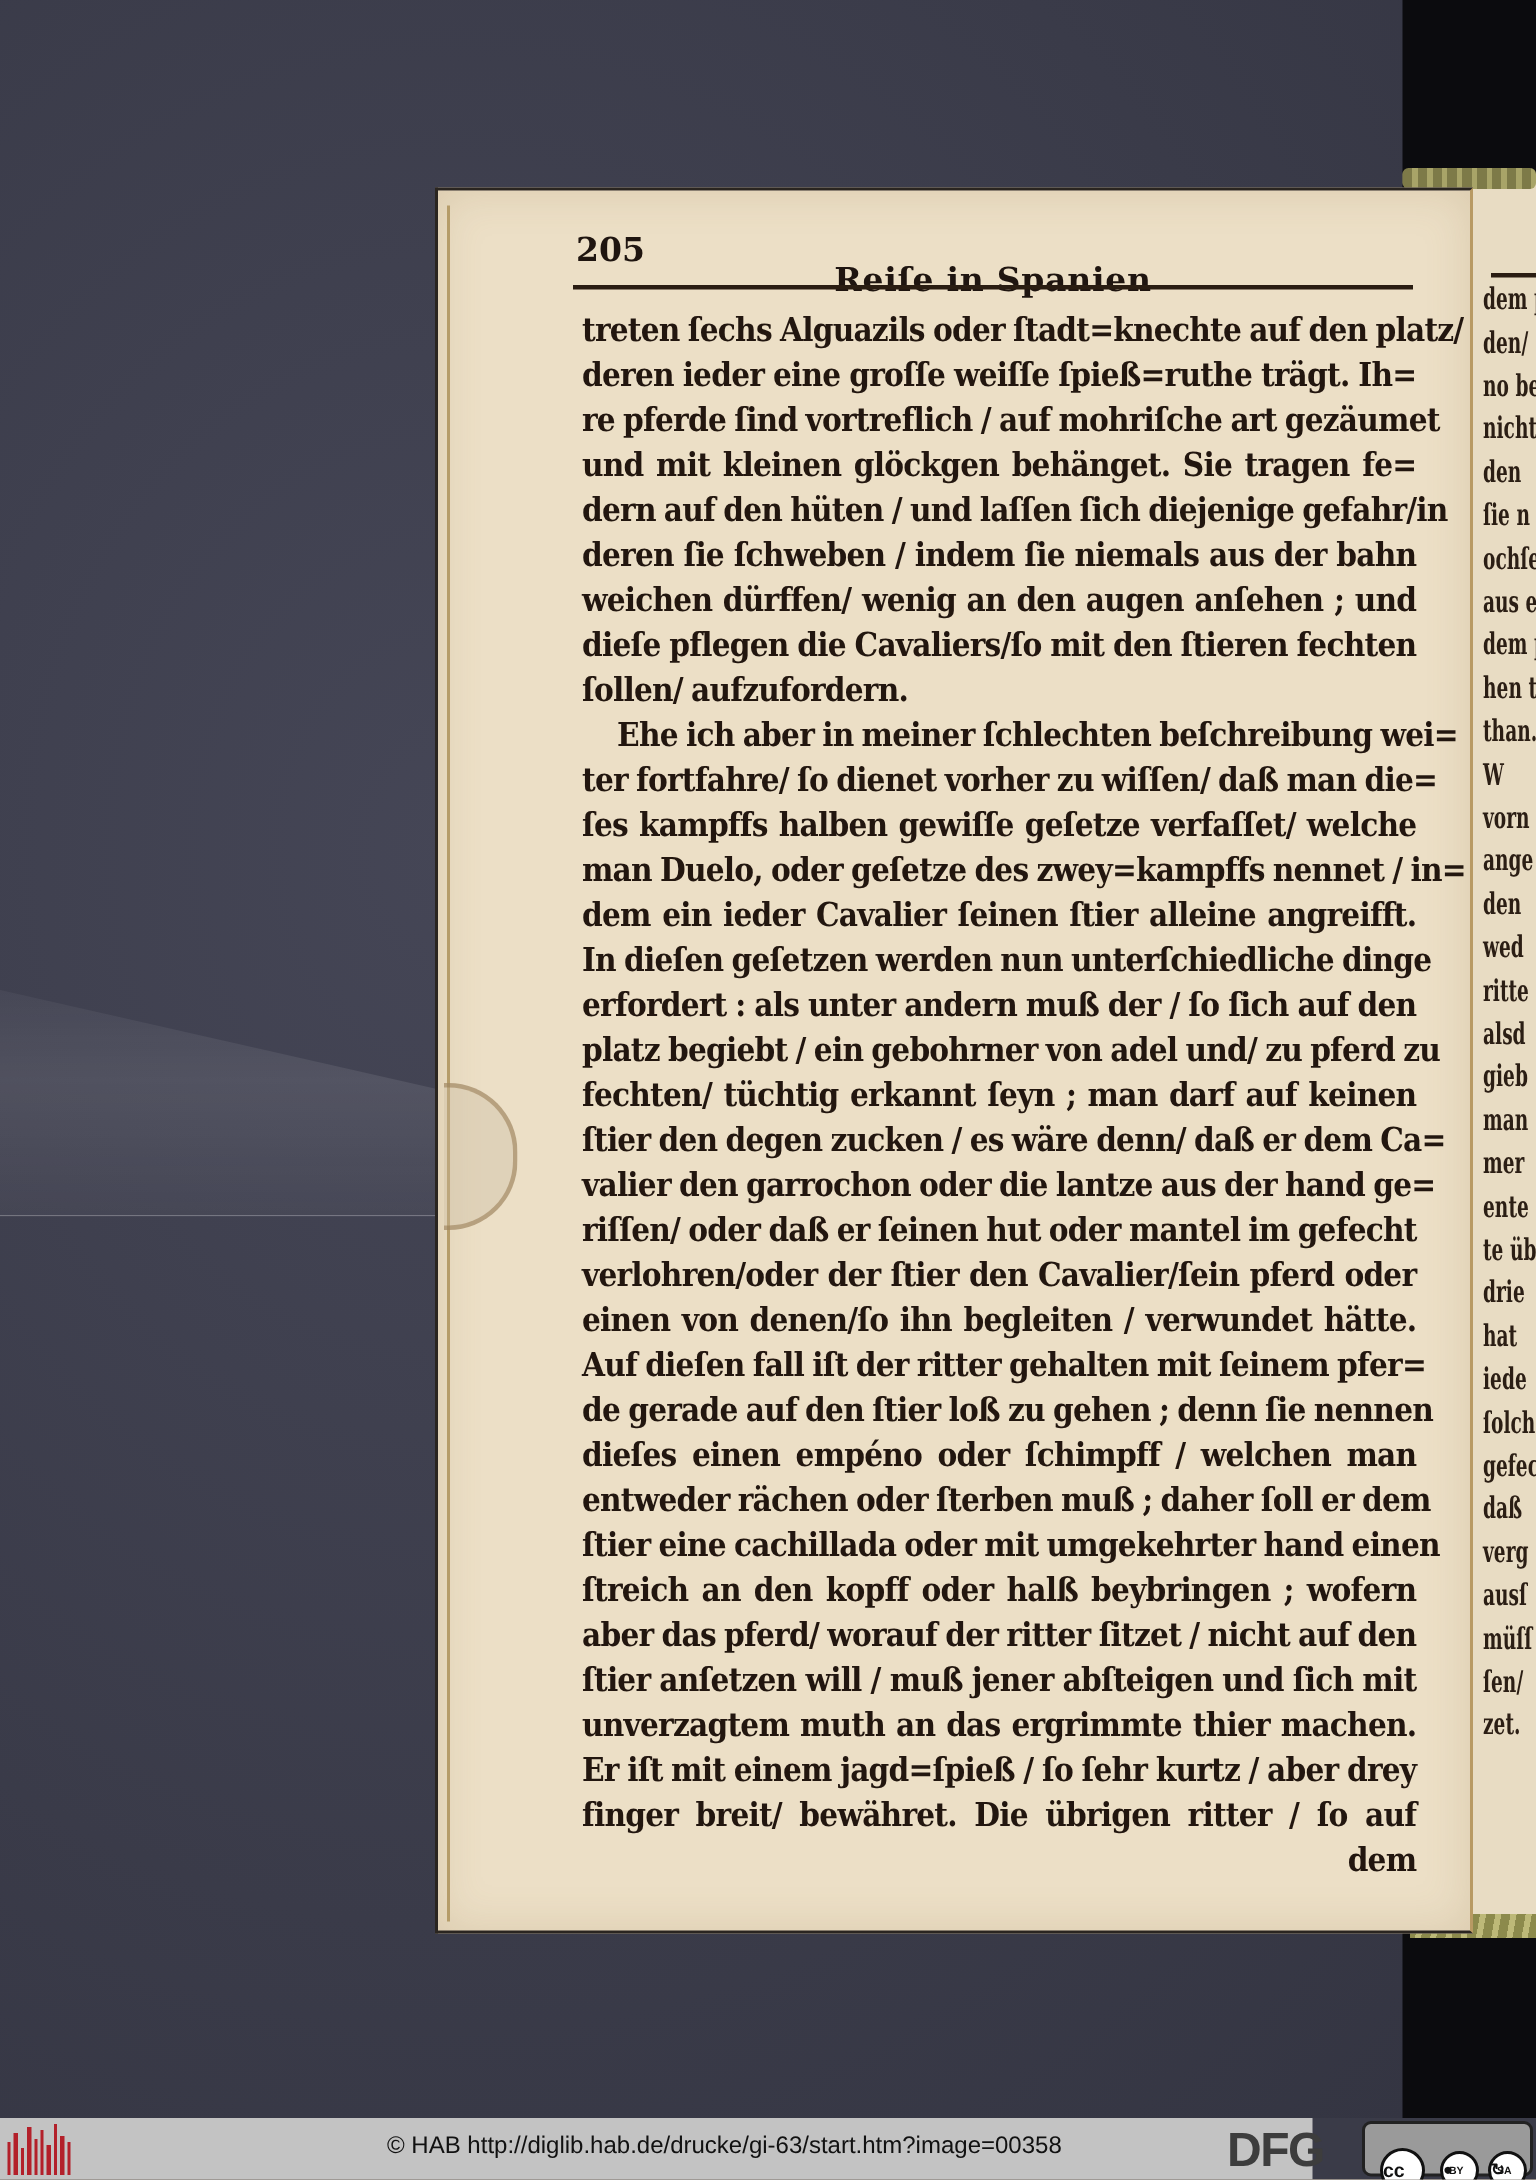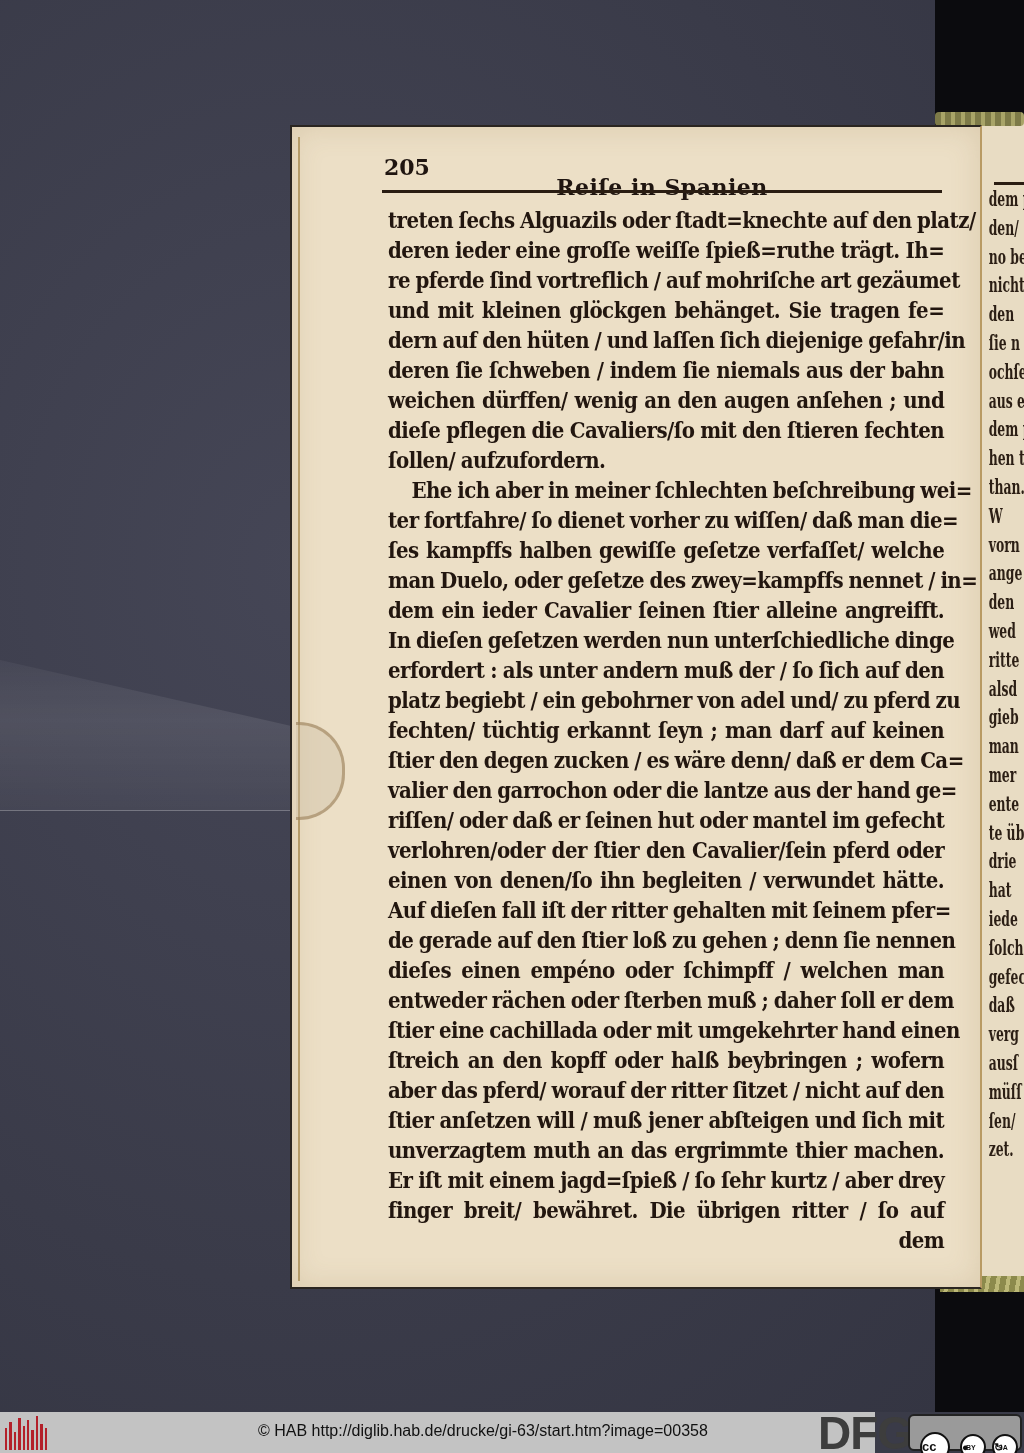--- a/index.html
+++ b/index.html
@@ -101,21 +101,21 @@
       font-family: "Liberation Sans", sans-serif;
     }
     .hab-logo { position: absolute; left: 5px; top: 4px; width: 42px; height: 34px; display: flex; align-items: flex-end; gap: 2px; }
     .hab-logo span { display: block; width: 3px; background: #b3202a; }
     .copyright {
       position: absolute; left: 258px; top: 10px; font-size: 16px; color: #111;
       white-space: nowrap;
     }
     .dfg {
       position: absolute; left: 818px; top: 4px; font-family: "Liberation Sans", sans-serif;
-      font-weight: bold; font-size: 46px; color: #3d3d3d; letter-spacing: -1px; line-height: 34px;
+      font-weight: bold; font-size: 32px; color: #3d3d3d; letter-spacing: -1px; line-height: 34px;
     }
     .cc-badge {
       position: absolute; left: 908px; top: 2px; width: 114px; height: 37px;
       background: #9a9a9a; border: 2px solid #222; border-radius: 6px; box-sizing: border-box;
     }
     .cc-circle {
       position: absolute; top: 3px; width: 26px; height: 26px; border-radius: 50%;
       background: #fff; border: 2px solid #111; box-sizing: border-box;
       font-size: 11px; font-weight: bold; line-height: 22px; color: #111; margin-top: 15px;
     }

